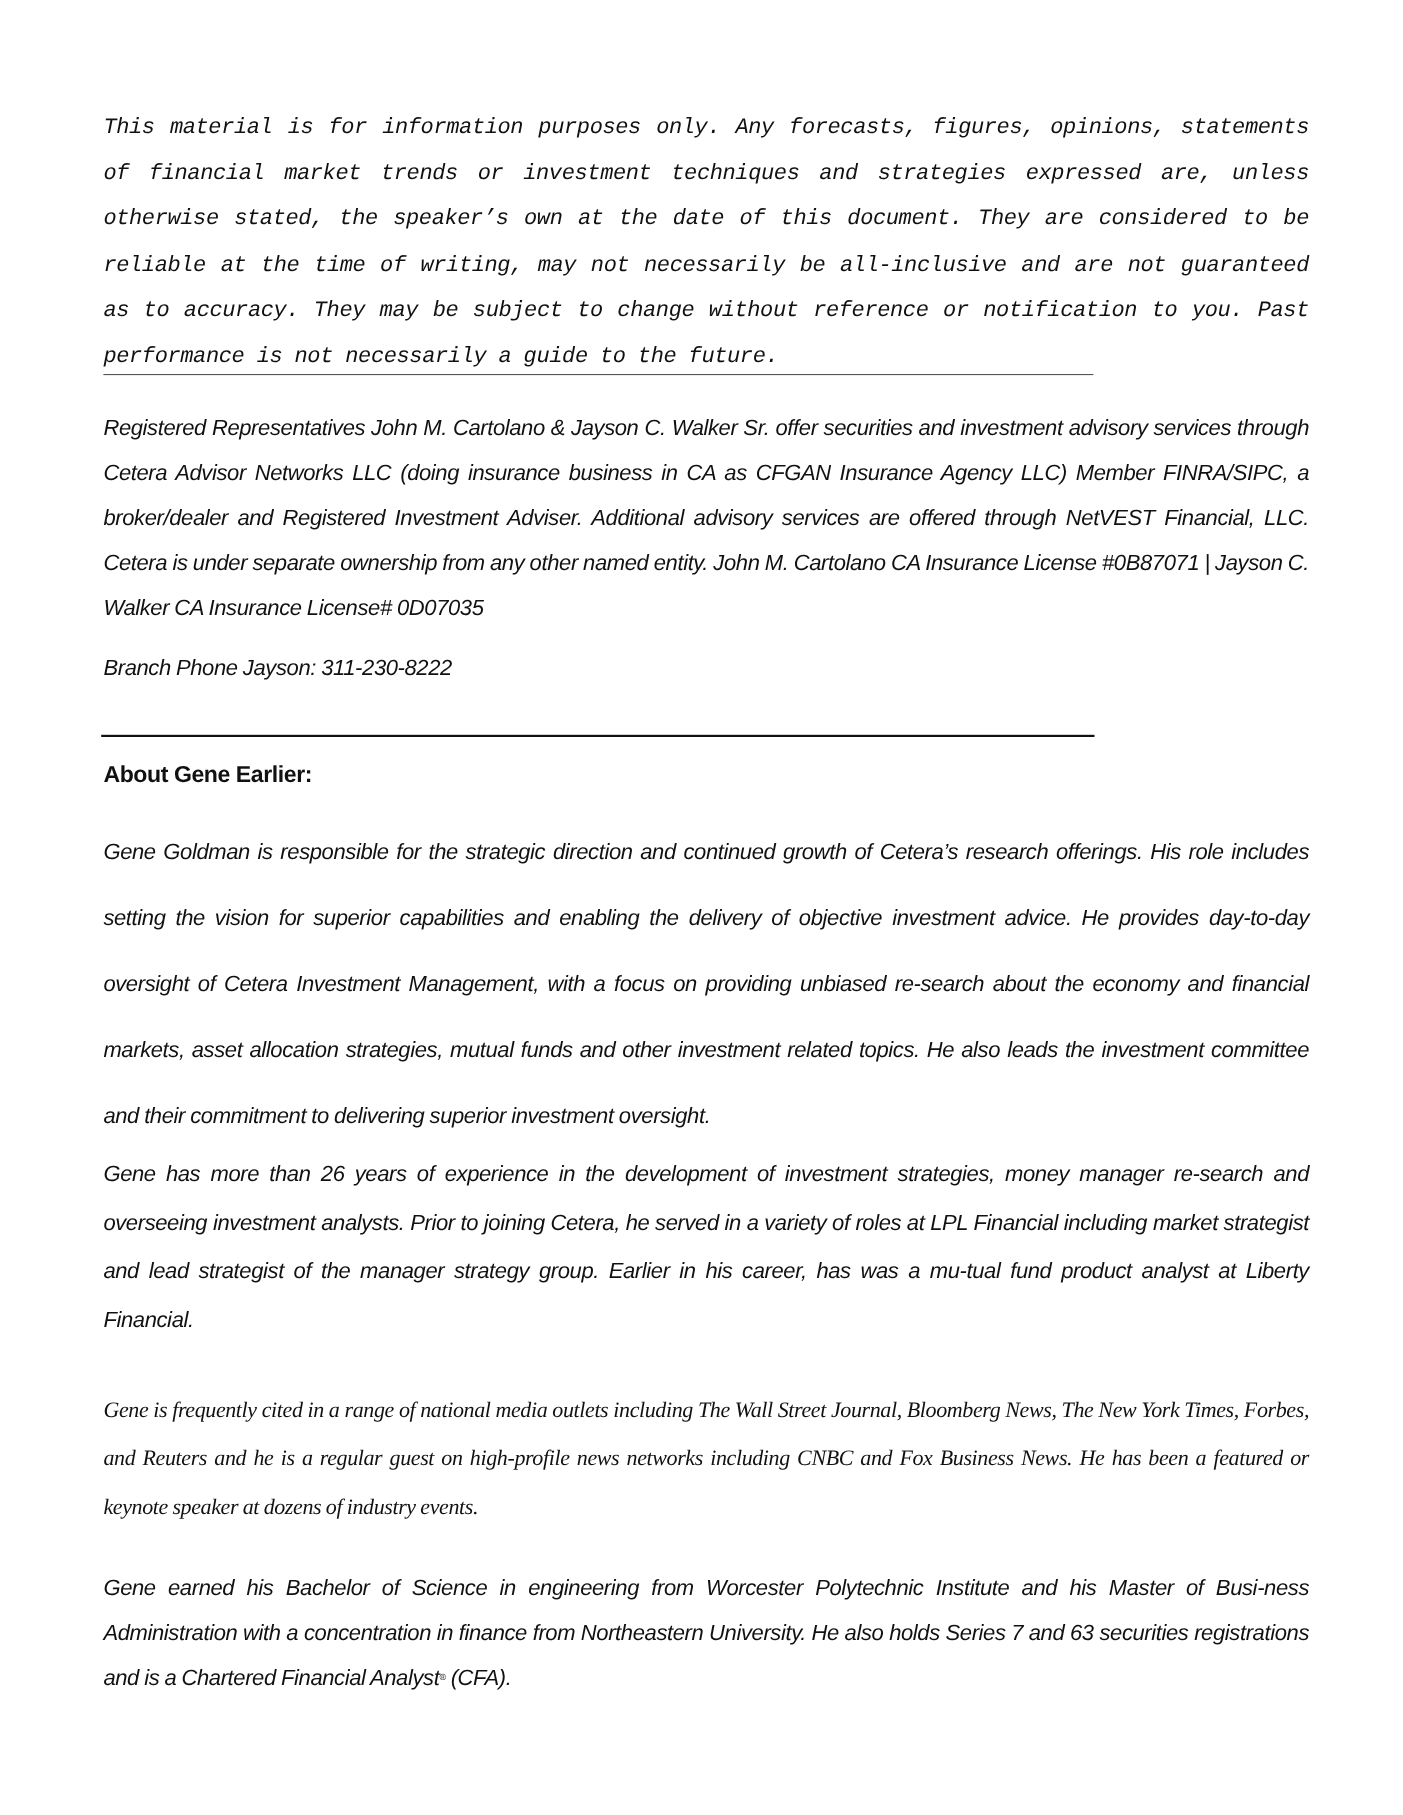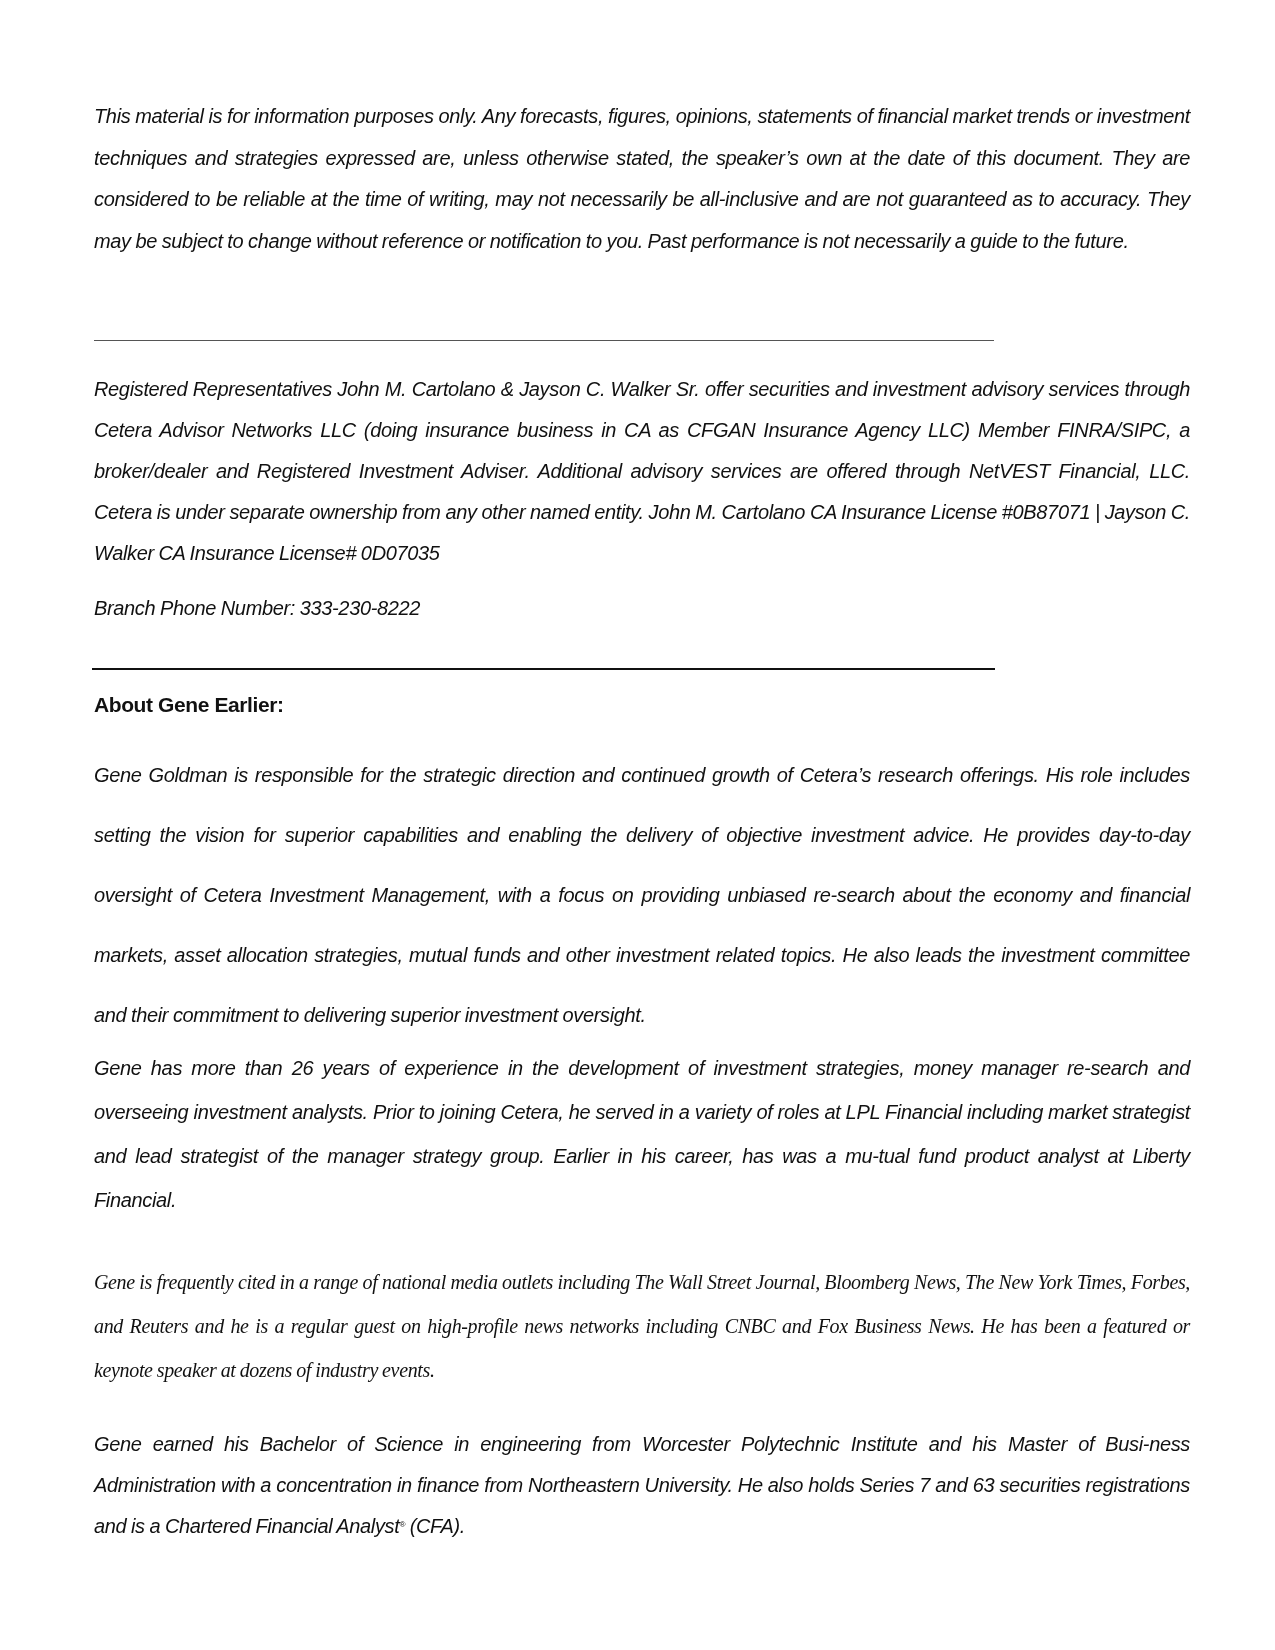--- a/index.html
+++ b/index.html
@@ -27,20 +27,21 @@
       width: 1096px;
       font-style: italic;
       font-size: 20px;
       text-align: justify;
       letter-spacing: -0.35px;
       word-spacing: -0.5px;
     }
     .disclaimer {
       top: 96px;
       line-height: 41.5px;
+      font-family: Liberation Mono, monospace;
     }
     .rep {
       top: 369px;
       line-height: 41px;
     }
     .phone {
       top: 590px;
       line-height: 36px;
       text-align: left;
     }
@@ -93,22 +94,22 @@
     <p>This material is for information purposes only. Any forecasts, figures, opinions, statements of financial market trends or investment techniques and strategies expressed are, unless otherwise stated, the speaker’s own at the date of this document. They are considered to be reliable at the time of writing, may not necessarily be all-inclusive and are not guaranteed as to accuracy. They may be subject to change without reference or notification to you. Past performance is not necessarily a guide to the future.</p>
   </div>
 
   <div class="sep1"></div>
 
   <div class="block rep">
     <p>Registered Representatives  John M. Cartolano &amp; Jayson C. Walker Sr. offer securities and investment advisory services through Cetera Advisor Networks LLC (doing insurance business in CA as CFGAN Insurance Agency LLC)  Member FINRA/SIPC, a broker/dealer and Registered Investment Adviser. Additional advisory services are offered through NetVEST Financial, LLC. Cetera is under separate ownership from any other named entity. John M. Cartolano CA Insurance License #0B87071 | Jayson C. Walker CA Insurance License# 0D07035</p>
   </div>
 
   <div class="block phone">
-    <span>Branch Phone Number:</span>
-    <span>333-230-8222</span>
+    <span>Branch Phone Jayson:</span>
+    <span>311-230-8222</span>
   </div>
 
   <div class="sep2"></div>
 
   <div class="heading">About Gene Earlier:</div>
 
   <div class="block bio1">
     <p>Gene Goldman is responsible for the strategic direction and continued growth of Cetera’s research offerings. His role includes setting the vision for superior capabilities and enabling the delivery of objective investment advice. He provides day-to-day oversight of Cetera Investment Management, with a focus on providing unbiased re-search about the economy and financial markets, asset allocation strategies, mutual funds and other investment related topics. He also leads the investment committee and their commitment to delivering superior investment oversight.</p>
   </div>
 

